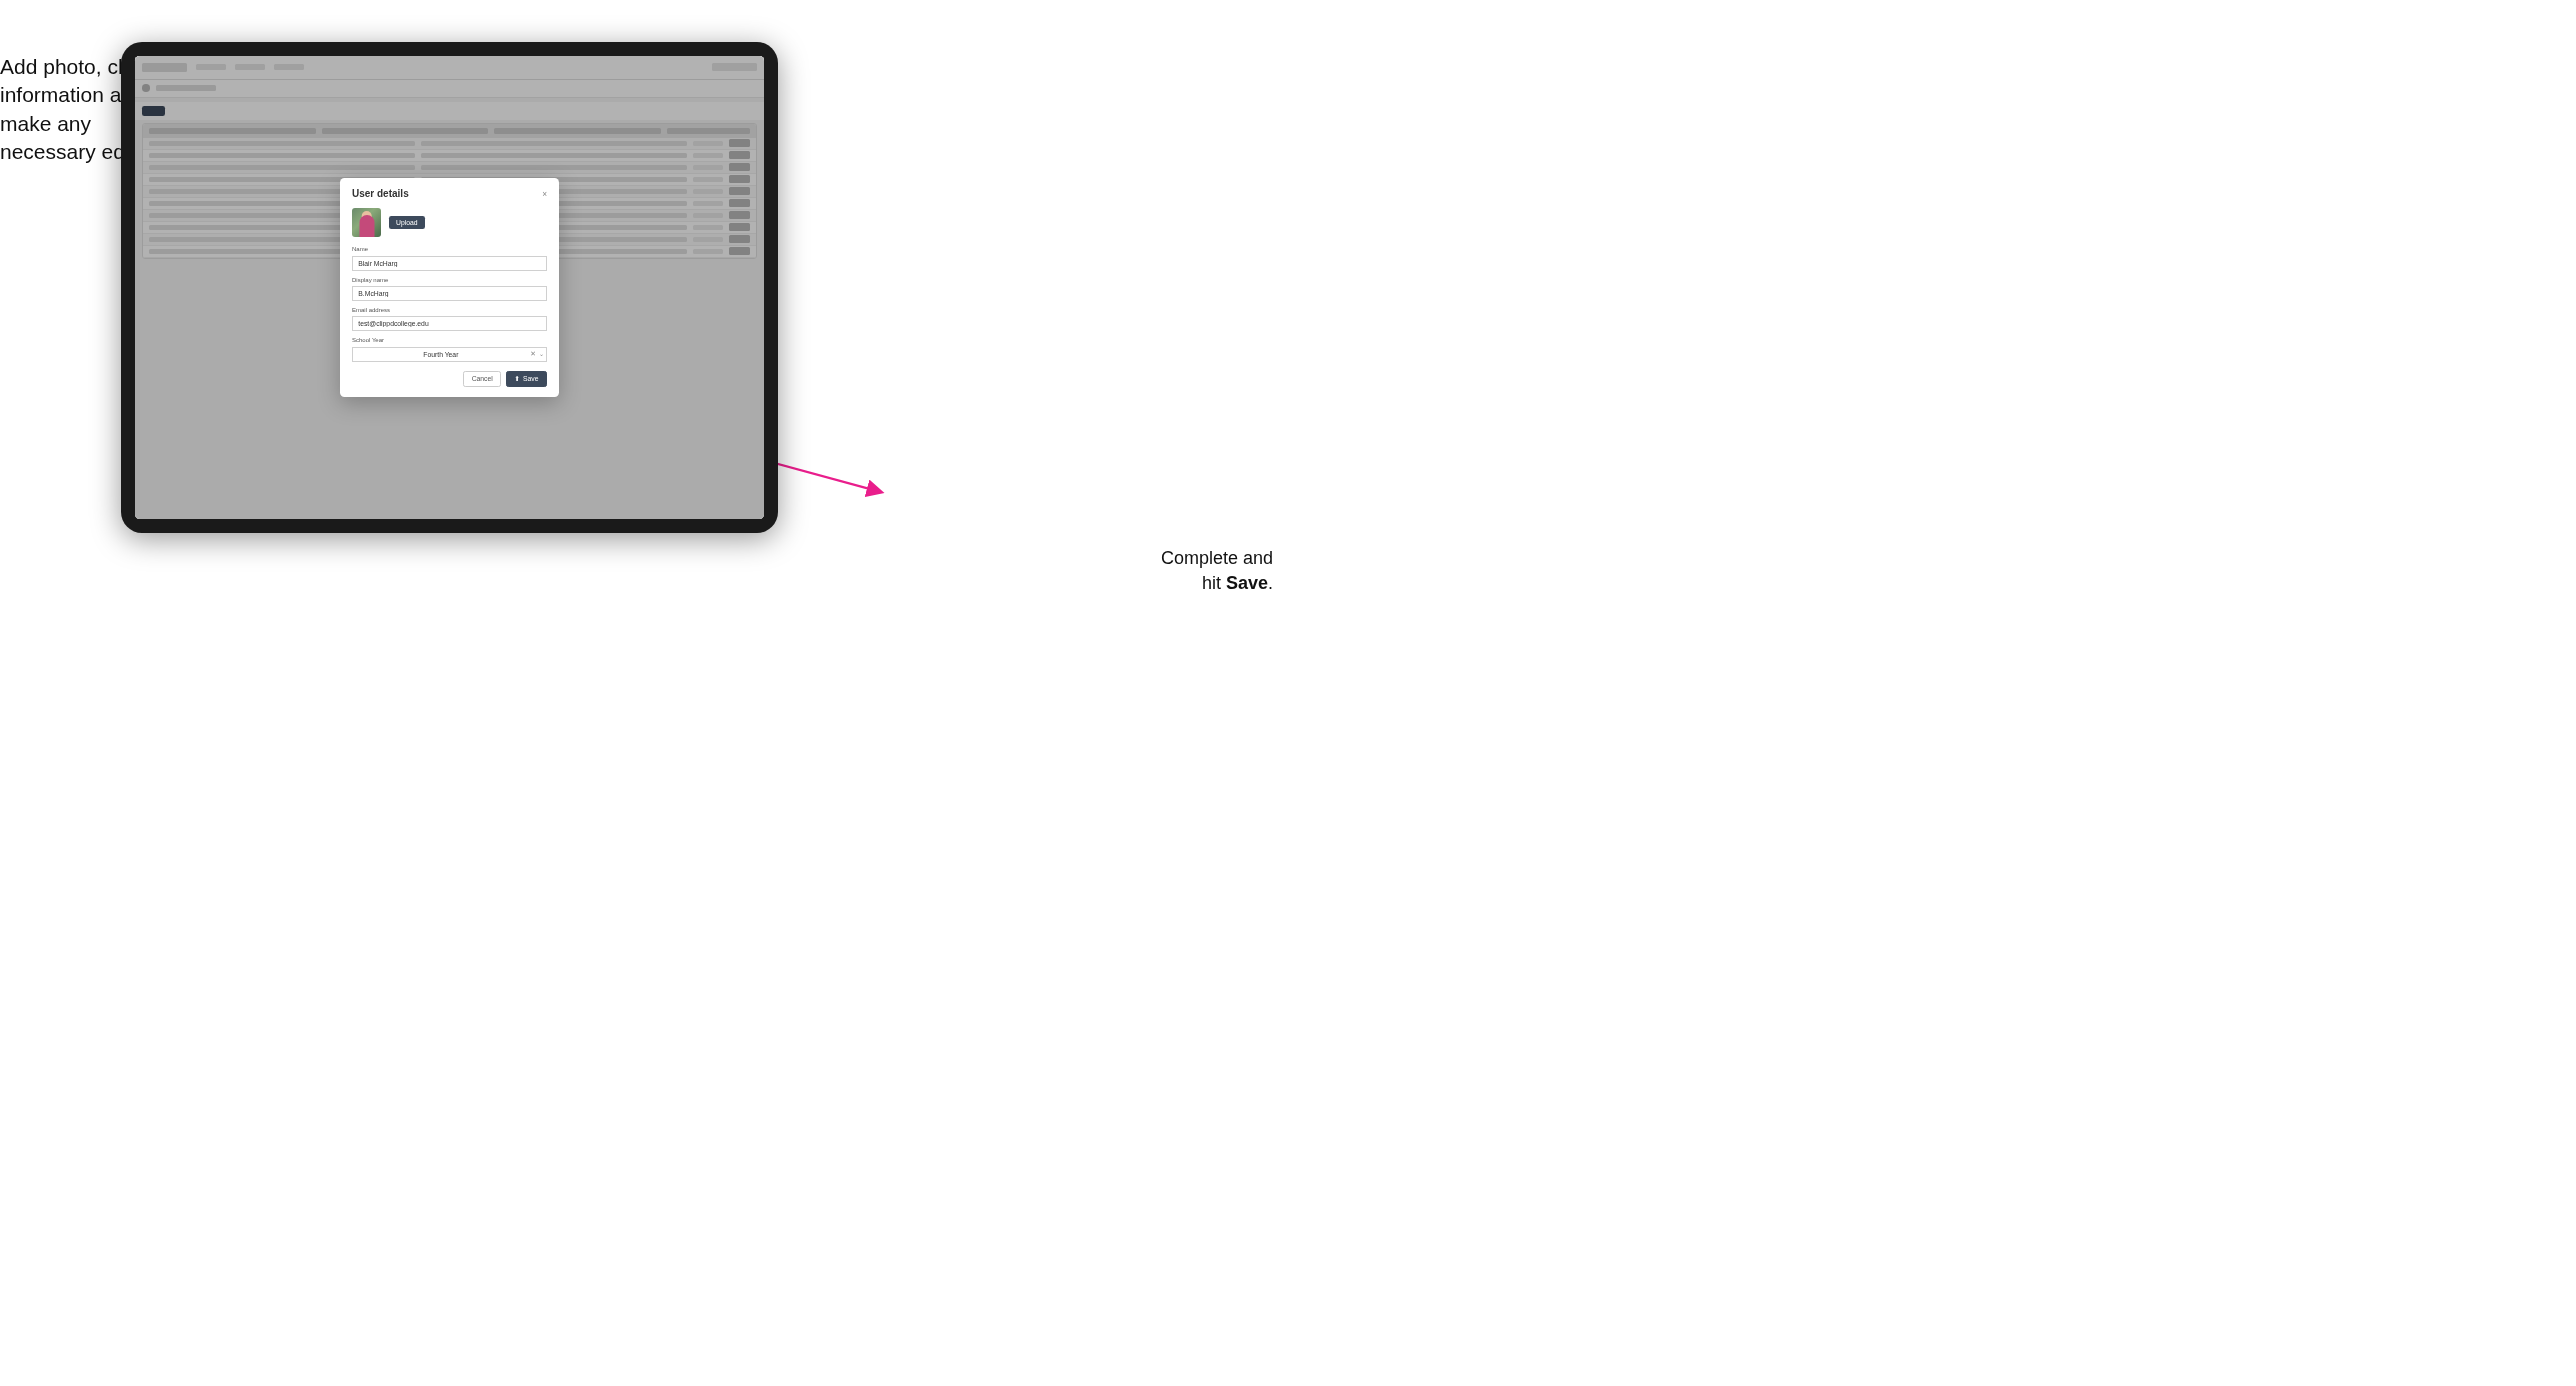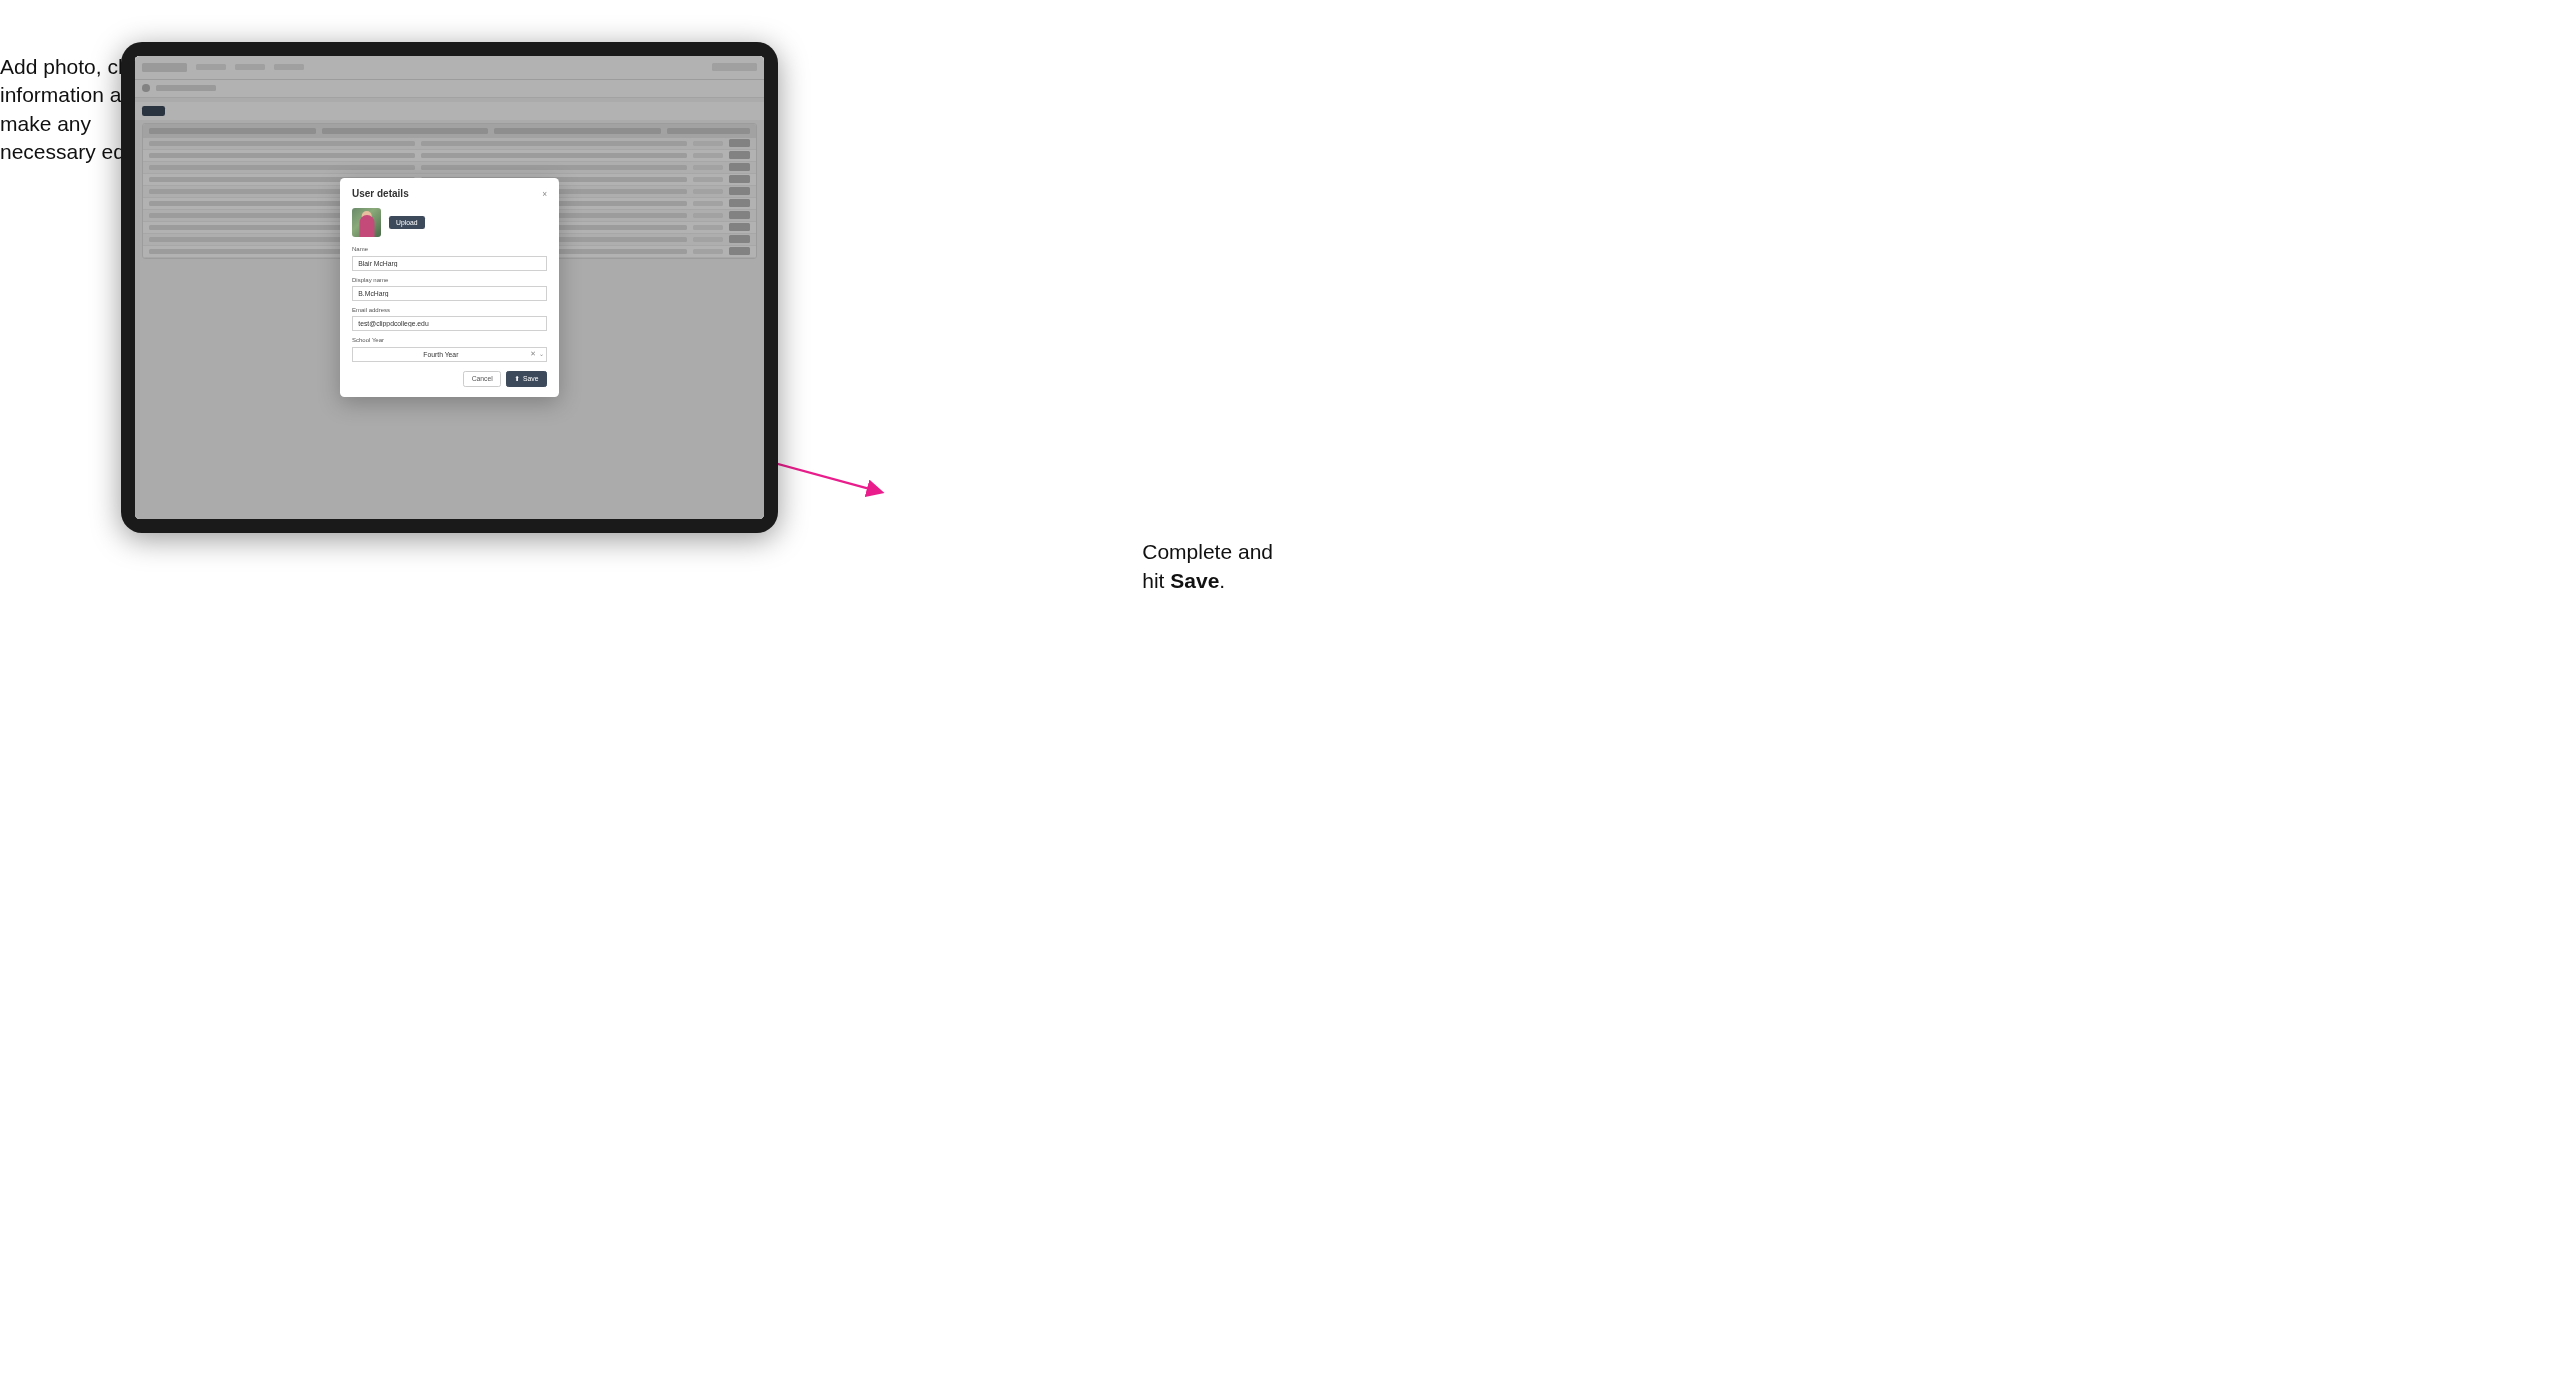--- a/index.html
+++ b/index.html
@@ -21,24 +21,24 @@
       font-size: 21px;
       line-height: 1.35;
       color: #111;
       max-width: 166px;
     }
 
     .annotation-right {
       position: absolute;
       right: 15px;
       bottom: 98px;
-      font-size: 21px;
+      font-size: 18px;
       line-height: 1.35;
       color: #111;
-      text-align: left;
+      text-align: right;
     }
 
     .annotation-right strong {
       font-weight: 900;
     }
 
     
     .arrows-svg {
       position: absolute;
       top: 0; left: 0;

